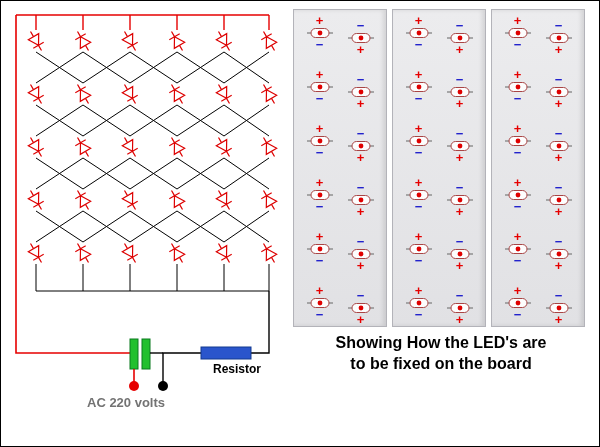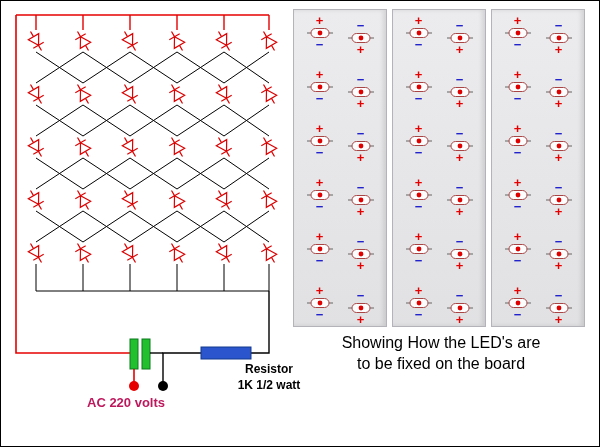--- a/index.html
+++ b/index.html
@@ -7,46 +7,46 @@
     position:relative;width:600px;height:447px;background:#ffffff;
     border:1px solid #000;box-sizing:border-box;overflow:hidden;
     font-family:"Liberation Sans",sans-serif;
   }
   #circuit-svg{position:absolute;left:0;top:0;}
   .cap-label{
     position:absolute;left:20px;top:321px;color:#e60000;
     font-weight:bold;font-size:9.5px;line-height:1.35;white-space:nowrap;
   }
   .ac-label{
-    position:absolute;left:86px;top:394px;color:#be185d;
+    position:absolute;left:86px;top:394px;color:#737373;
     font-weight:bold;font-size:13px;white-space:nowrap;
   }
   .res-label{
     position:absolute;left:212px;top:361px;width:112px;color:#000;
-    font-weight:bold;font-size:12px;line-height:1.3;text-align:center;
+    font-weight:bold;font-size:12px;line-height:1.3;
   }
   #panels{
     position:absolute;left:292px;top:8px;width:292px;height:318px;
     display:flex;gap:5px;
   }
   .panel{
     flex:1;background:linear-gradient(180deg,#ececee,#e1e1e4);
     border:1px solid #b3b3b9;box-shadow:inset -3px 0 4px rgba(0,0,0,0.10);
     display:flex;flex-direction:column;justify-content:space-between;
     padding:5px 3px;box-sizing:border-box;
   }
   .led-row{display:flex;justify-content:space-between;padding:0 4px;}
   .led-unit{display:flex;flex-direction:column;align-items:center;width:37px;}
   .led-unit.shifted{transform:translateY(5px);}
   .pol{font-weight:bold;font-size:13px;height:12px;line-height:12px;}
   .pol.plus{color:#e60000;}
   .pol.minus{color:#2222cc;}
   .caption{
     position:absolute;left:294px;top:332px;width:292px;text-align:center;
-    font-weight:normal;font-size:16px;color:#000;line-height:1.3;
+    font-weight:bold;font-size:16px;color:#000;line-height:1.3;
   }
 </style>
 </head>
 <body>
 
 <div class="frame">
 
   <svg id="circuit-svg" width="295" height="447">
       <line x1="15" y1="14" x2="268" y2="14" stroke="#e60000" stroke-width="1.6"></line>
       <polyline points="15,14 15,352 129,352" fill="none" stroke="#e60000" stroke-width="1.6"></polyline>
@@ -294,21 +294,20 @@
       <rect x="200" y="346" width="50" height="12" fill="#2a55cc" stroke="#123a8f" stroke-width="1"></rect>
     </svg>
 
   <div class="cap-label">
   </div>
 
   <div class="ac-label">AC 220 volts</div>
 
   <div class="res-label">
     <div>Resistor</div>
-    <div>1K  1/2 watt</div>
   </div>
 
   <div id="panels">
       <div class="panel">
         <div class="led-row">
           <div class="led-unit">
             <div class="pol plus">+</div>
             <svg width="26" height="12">
               <line x1="0" y1="6" x2="4" y2="6" stroke="#8a8a8a" stroke-width="1.4"></line>
               <line x1="22" y1="6" x2="26" y2="6" stroke="#8a8a8a" stroke-width="1.4"></line>

